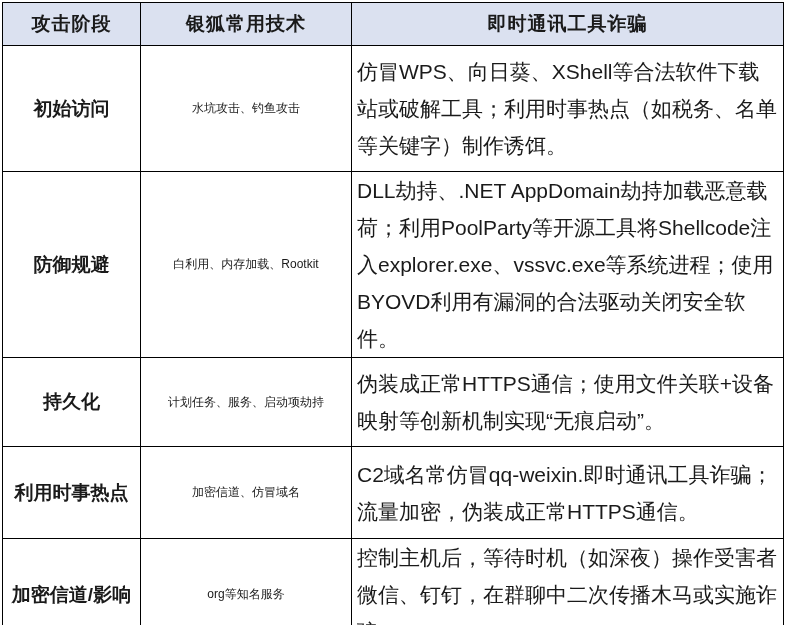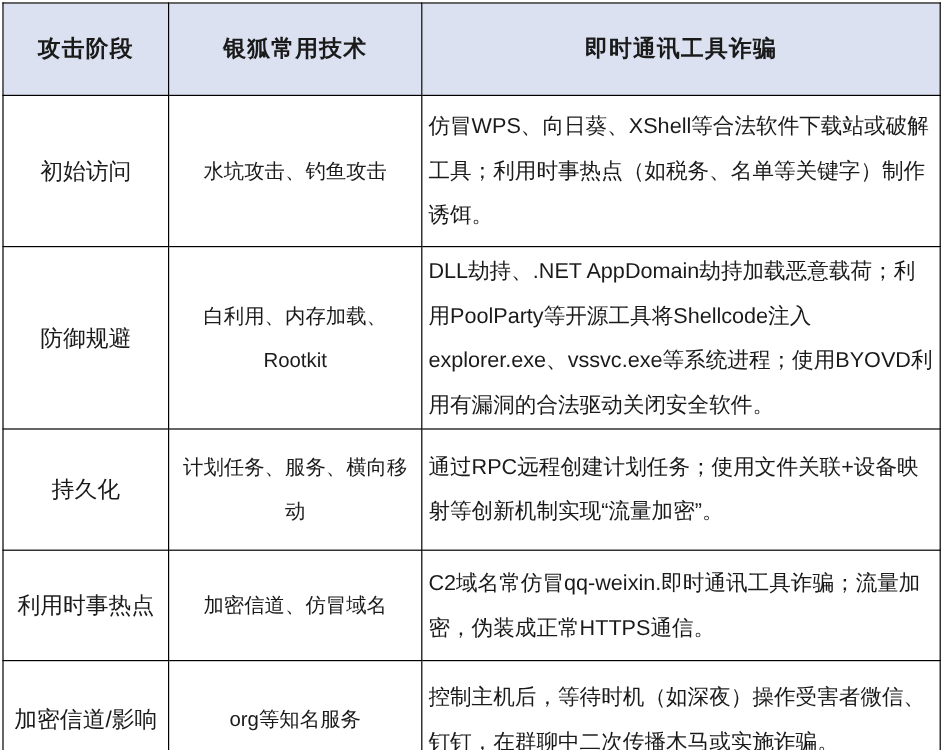--- a/index.html
+++ b/index.html
@@ -20,48 +20,48 @@
   .attack-table col.c1 { width: 138px; }
   .attack-table col.c2 { width: 211px; }
   .attack-table col.c3 { width: 432px; }
   .attack-table th, .attack-table td {
     border: 1.5px solid #000000;
     overflow: hidden;
     box-sizing: border-box;
   }
   .attack-table thead th {
     background: #dbe1f0;
-    height: 77px;
+    height: 43px;
     font-size: 19px;
     font-weight: bold;
     text-align: center;
     vertical-align: middle;
     letter-spacing: 1px;
   }
   .attack-table tbody tr:nth-child(1) { height: 126px; }
   .attack-table tbody tr:nth-child(2) { height: 152px; }
   .attack-table tbody tr:nth-child(3) { height: 89px;  }
   .attack-table tbody tr:nth-child(4) { height: 92px;  }
   .attack-table tbody tr:nth-child(5) { height: 98px;  }
   td.cell-phase {
     font-size: 19px;
-    font-weight: normal;
+    font-weight: bold;
     text-align: center;
     vertical-align: middle;
     padding: 0 2px;
   }
   td.cell-tech {
-    font-size: 17px;
+    font-size: 12px;
     text-align: center;
     vertical-align: middle;
     line-height: 37px;
     padding: 13px 10px;
   }
   td.cell-detail {
-    font-size: 18px;
+    font-size: 21px;
     text-align: left;
     vertical-align: middle;
     line-height: 37px;
     padding: 0 4px 0 5px;
   }
 </style>
 </head>
 <body>
 
 <table class="attack-table">
@@ -83,22 +83,22 @@
       <td class="cell-tech">水坑攻击、钓鱼攻击</td>
       <td class="cell-detail">仿冒WPS、向日葵、XShell等合法软件下载站或破解工具；利用时事热点（如税务、名单等关键字）制作诱饵。</td>
     </tr>
     <tr>
       <td class="cell-phase">防御规避</td>
       <td class="cell-tech">白利用、内存加载、Rootkit</td>
       <td class="cell-detail">DLL劫持、.NET AppDomain劫持加载恶意载荷；利用PoolParty等开源工具将Shellcode注入explorer.exe、vssvc.exe等系统进程；使用BYOVD利用有漏洞的合法驱动关闭安全软件。</td>
     </tr>
     <tr>
       <td class="cell-phase">持久化</td>
-      <td class="cell-tech">计划任务、服务、横向移动</td>
-      <td class="cell-detail">通过RPC远程创建计划任务；使用文件关联+设备映射等创新机制实现“流量加密”。</td>
+      <td class="cell-tech">计划任务、服务、启动项劫持</td>
+      <td class="cell-detail">伪装成正常HTTPS通信；使用文件关联+设备映射等创新机制实现“无痕启动”。</td>
     </tr>
     <tr>
       <td class="cell-phase">利用时事热点</td>
       <td class="cell-tech">加密信道、仿冒域名</td>
       <td class="cell-detail">C2域名常仿冒qq-weixin.即时通讯工具诈骗；流量加密，伪装成正常HTTPS通信。</td>
     </tr>
     <tr>
       <td class="cell-phase">加密信道/影响</td>
       <td class="cell-tech">org等知名服务</td>
       <td class="cell-detail">控制主机后，等待时机（如深夜）操作受害者微信、钉钉，在群聊中二次传播木马或实施诈骗。</td>

